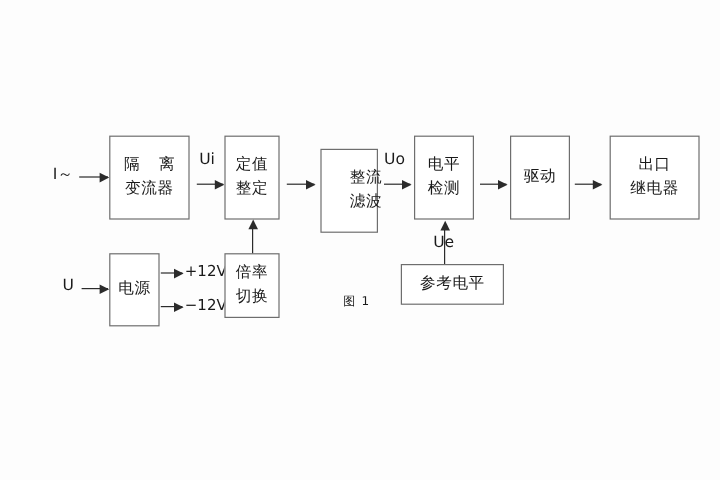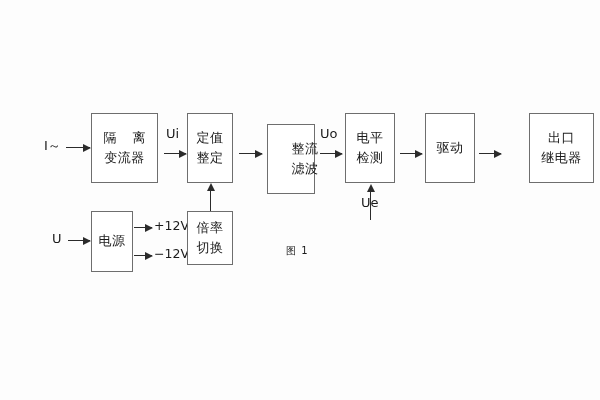--- a/index.html
+++ b/index.html
@@ -127,21 +127,21 @@
   </div>
 
   <div class="harrow" style="left:400px; top:153px; width:22px;"></div>
 
   <div class="box" style="left:425px; top:113px; width:50px; height:70px;">
     <span class="ln">驱动</span>
   </div>
 
   <div class="harrow" style="left:479px; top:153px; width:22px;"></div>
 
-  <div class="box" style="left:529px; top:113px; width:65px; height:70px;">
+  <div class="box" style="left:508px; top:113px; width:75px; height:70px;">
     <span class="ln">出口</span>
     <span class="ln">继电器</span>
   </div>
 
   <div class="lbl" style="left:52px; top:232px;">U</div>
   <div class="harrow" style="left:68px; top:240px; width:22px;"></div>
 
   <div class="box" style="left:91px; top:211px; width:42px; height:61px;">
     <span class="ln">电源</span>
   </div>
@@ -156,16 +156,19 @@
     <span class="ln">倍率</span>
     <span class="ln">切换</span>
   </div>
 
   <div class="varrow" style="left:210px; top:190px; height:21px;"></div>
 
   <div class="lbl" style="left:361px; top:196px;">Ue</div>
 
   <div class="varrow" style="left:370px; top:191px; height:29px;"></div>
 
+  <div class="box" style="left:334px; top:220px; width:86px; height:34px;">
+    <span class="ln">参考电平</span>
+  </div>
 
   <div class="caption" style="left:286px; top:244px;">图 1</div>
 
 </div>
 
 </body></html>

